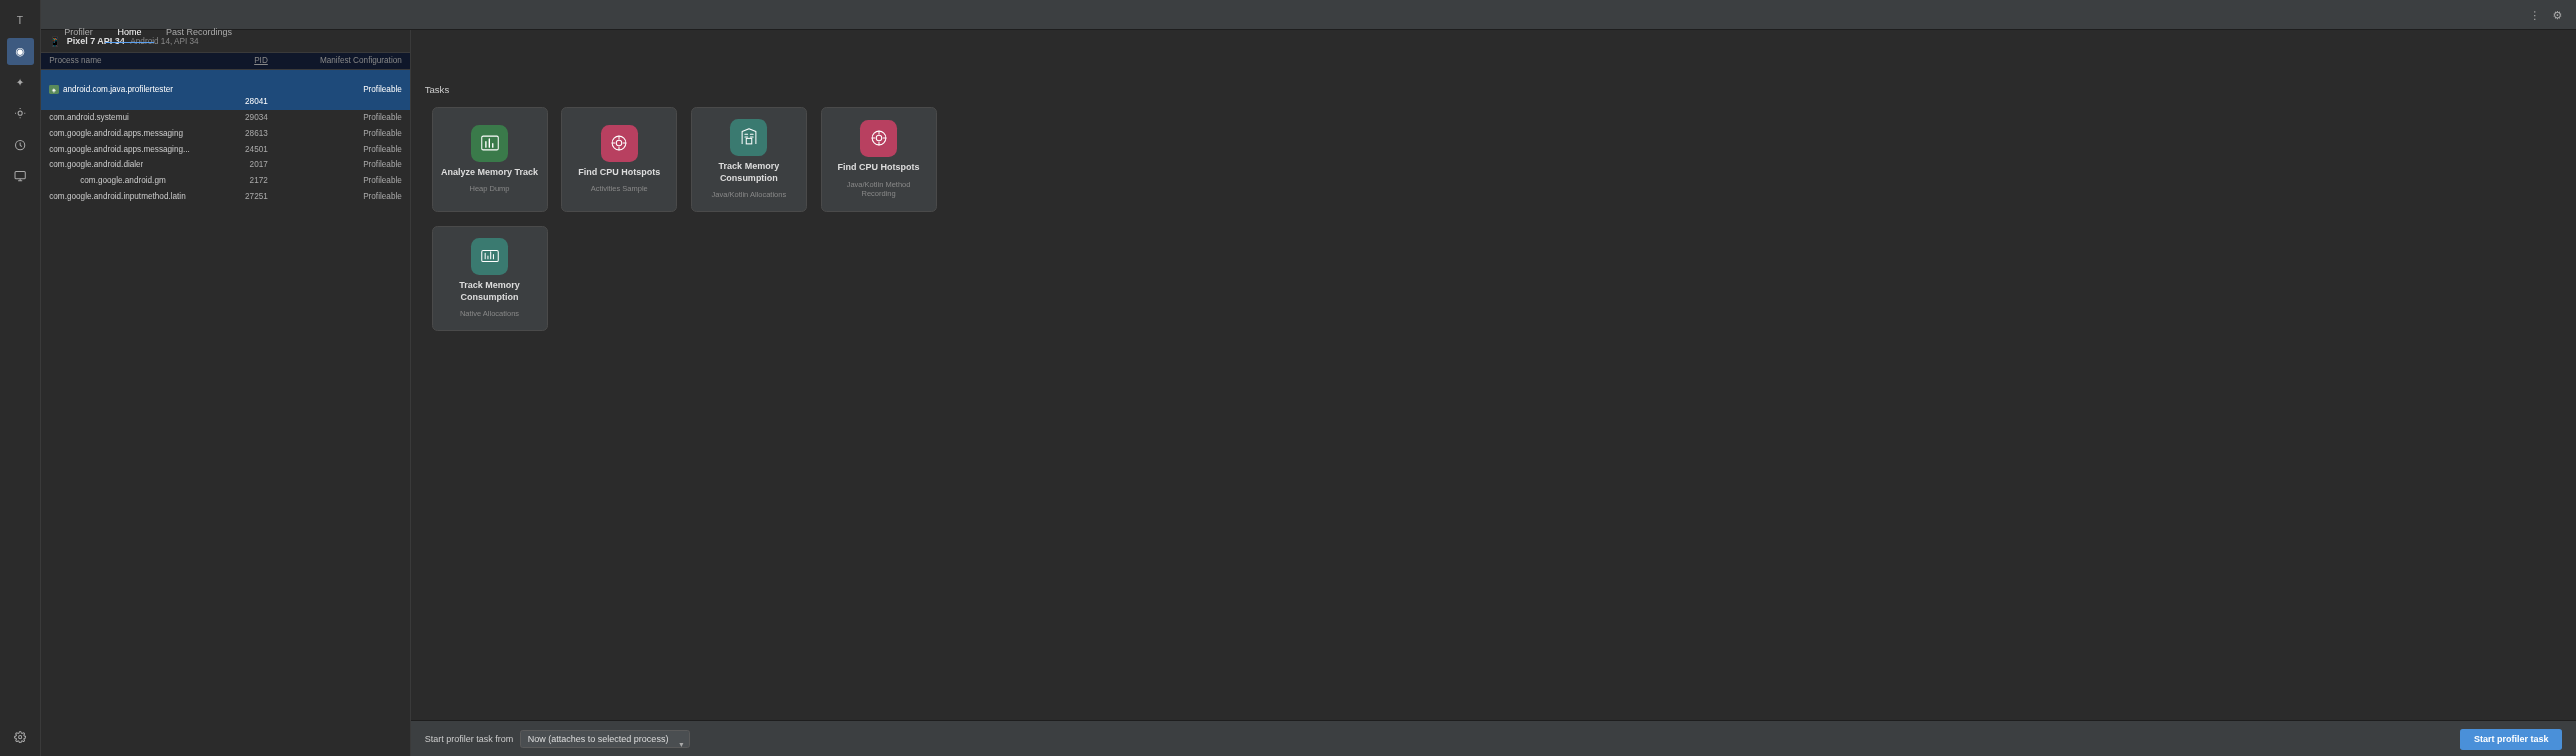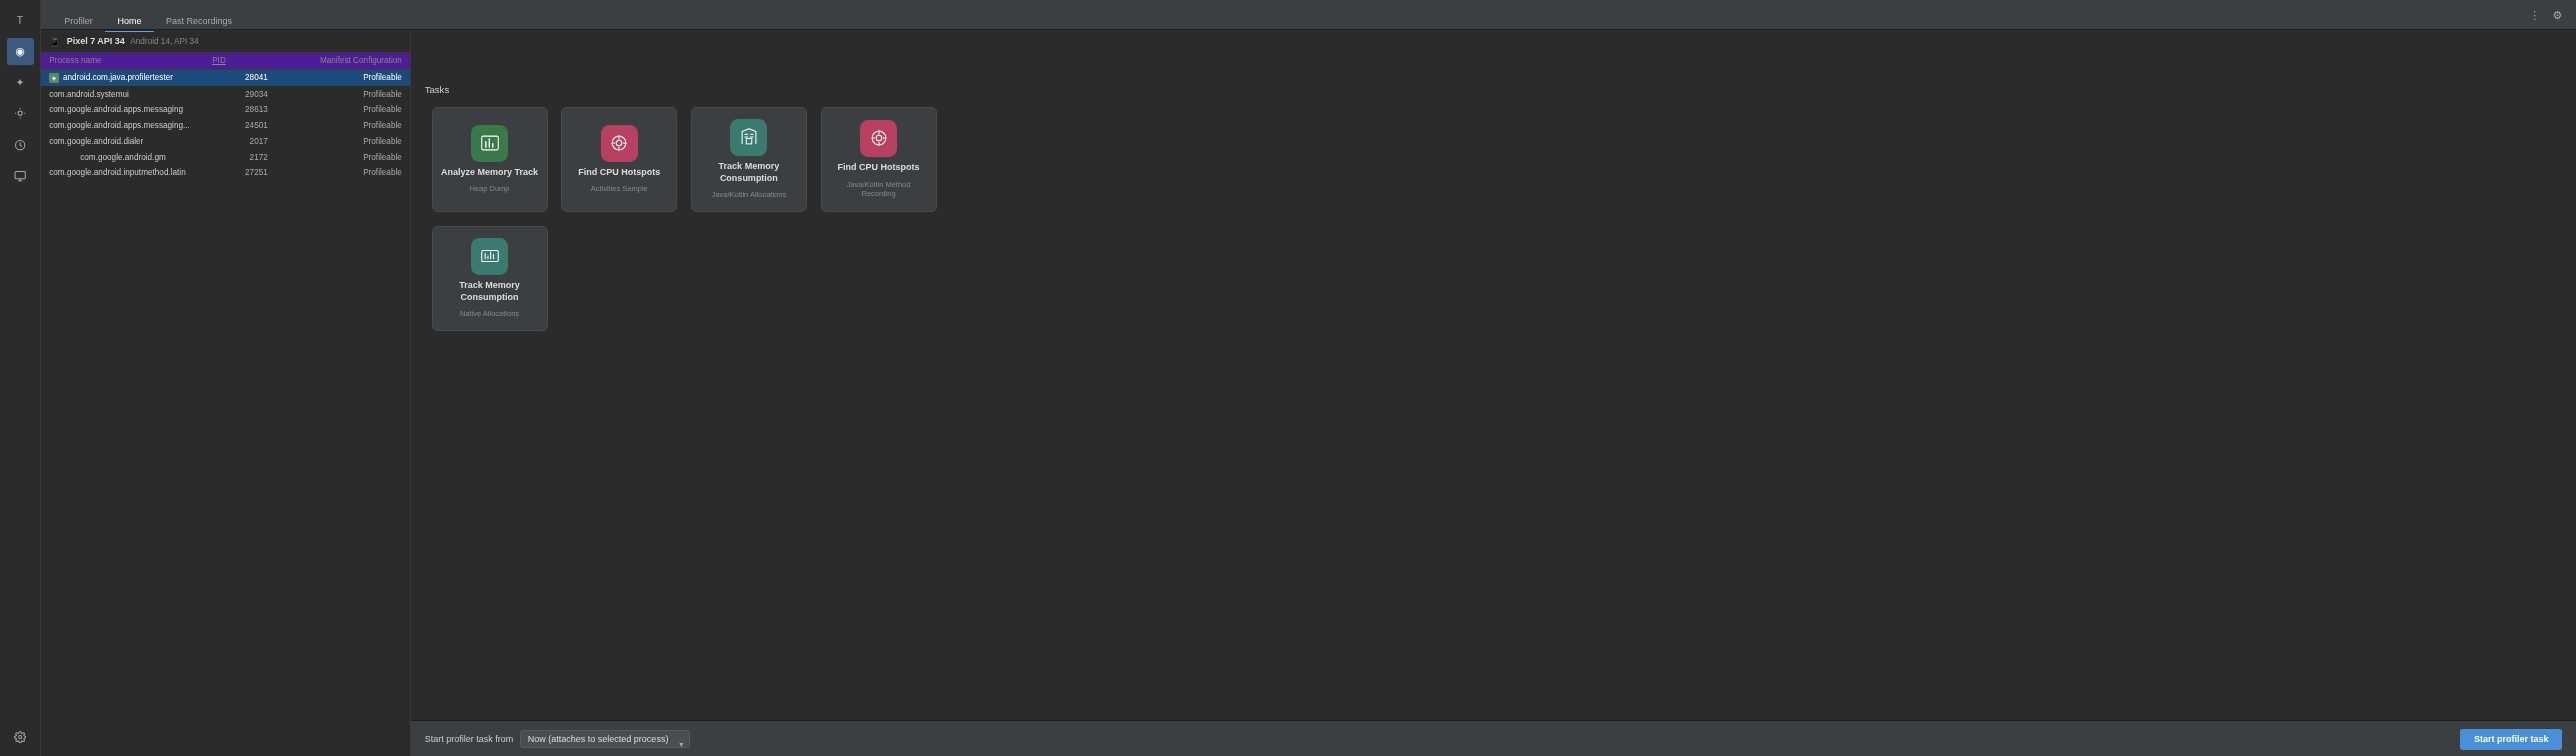--- a/index.html
+++ b/index.html
@@ -60,21 +60,21 @@
       display: flex;
       gap: 0;
     }
     .tab {
       padding: 5.5px 12.3px;
       font-size: 9px;
       color: #aaa;
       cursor: pointer;
       border-bottom: 1.4px solid transparent;
       position: relative;
-      top: 3px;
+      top: 14px;
     }
     .tab.active {
       color: #fff;
       border-bottom: 1.4px solid #5aa0f0;
     }
     .tab-bar-right {
       display: flex;
       align-items: center;
       gap: 6.8px;
       padding-bottom: 5.5px;
@@ -121,33 +121,32 @@
       flex: 1;
       overflow-y: auto;
     }
     .process-table-header {
       display: grid;
       grid-template-columns: 1fr 55px 123px;
       padding: 3.4px 8.2px;
       font-size: 8.2px;
       color: #888;
       border-bottom: 0.7px solid #3a3a3a;
-      background: #4c1d95;
-      gap: 42px;
+      background: #0f172a;
     }
     .process-row {
       display: grid;
       grid-template-columns: 1fr 55px 123px;
       padding: 3.4px 8.2px;
       font-size: 8.2px;
       align-items: center;
       cursor: pointer;
     }
     .process-row.selected { background: #1e4a7a; color: #fff; }
-    .process-row.selected .pid-cell { color: #fff; }
+    .process-row.selected .pid-cell { color: #fff; margin-top: 24px; }
     .pid-cell { color: #aaa; text-align: right; padding-right: 11px; }
     .manifest-cell { color: #aaa; text-align: right; }
     .process-row.selected .manifest-cell { color: #fff; }
     .process-name-cell {
       display: flex;
       align-items: center;
       gap: 4.1px;
       overflow: hidden;
       text-overflow: ellipsis;
       white-space: nowrap;

